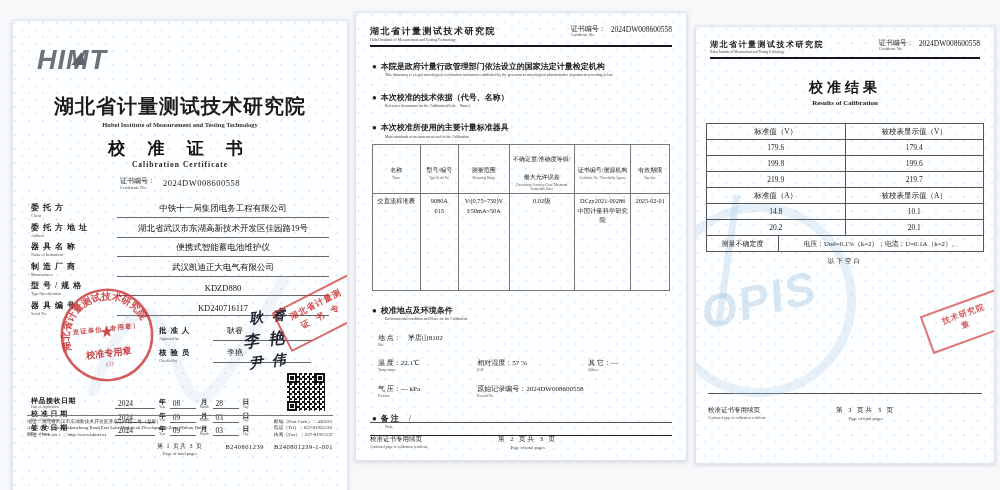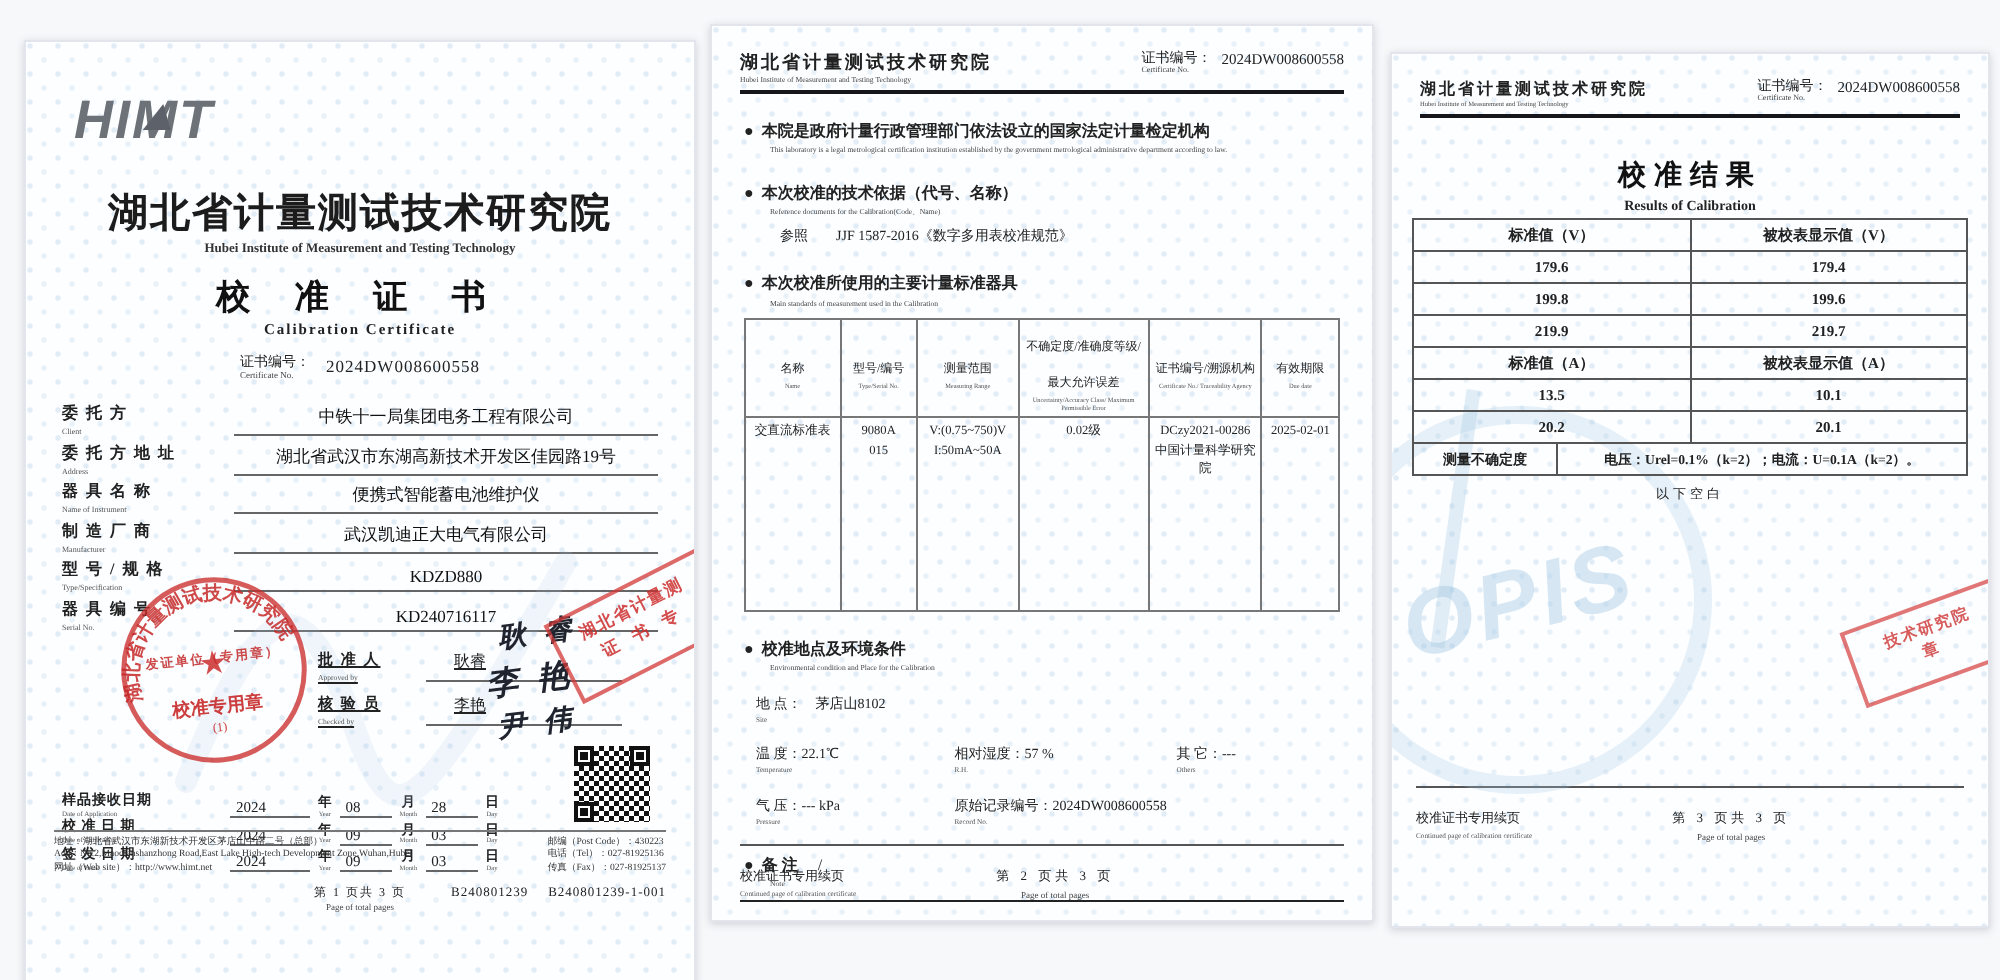--- a/index.html
+++ b/index.html
@@ -24,21 +24,21 @@
   .p1-certno .lbl{font-size:7px;line-height:1.2;text-align:left;}
   .p1-certno .lbl .en{display:block;font-size:4.5px;color:#444;}
   .p1-certno .val{font-size:8.5px;padding-top:1px;letter-spacing:.5px;}
   .info-table{margin:8px 18px 0;}
   .info-row{display:flex;align-items:flex-end;height:19.5px;}
   .info-label{width:86px;line-height:1.05;}
   .info-label .cn{font-size:8px;font-weight:bold;letter-spacing:1px;}
   .info-label .en{font-size:4px;color:#555;display:block;}
   .info-value{flex:1;border-bottom:1px solid #666;text-align:center;font-size:8.5px;padding-bottom:2px;color:#111;}
   .sig-block{position:relative;margin:4px 18px 0;height:64px;}
-  .sig-row{position:absolute;left:128px;right:18px;display:flex;align-items:flex-end;text-decoration:underline;}
+  .sig-row{position:absolute;left:128px;right:18px;display:flex;align-items:flex-end;}
   .sig-label{width:54px;line-height:1.05;}
   .sig-label .cn{font-size:7.5px;font-weight:bold;letter-spacing:1px;}
   .sig-label .en{font-size:3.8px;color:#555;display:block;}
   .sig-line{flex:1;border-bottom:1px solid #666;font-size:8px;padding:0 0 2px 14px;height:13px;}
   .hand{position:absolute;font-family:"DejaVu Serif",serif;font-style:italic;font-weight:bold;color:#20242f;font-size:14px;transform:rotate(-7deg);letter-spacing:2px;}
   .stamp-round{position:absolute;left:46px;top:266px;width:96px;height:96px;transform:rotate(-6deg);}
   .stamp-band{position:absolute;left:-8px;top:38px;width:112px;text-align:center;font-size:6.5px;color:rgba(195,40,40,.85);font-weight:bold;letter-spacing:1px;}
   .stamp-corner{position:absolute;right:-16px;top:270px;width:86px;height:44px;border:2px solid rgba(210,55,55,.75);transform:rotate(-27deg);color:rgba(205,45,45,.85);text-align:center;font-weight:bold;line-height:1.5;padding-top:4px;box-sizing:border-box;}
   .stamp-corner .l1{font-size:8.5px;letter-spacing:1px;}
   .stamp-corner .l2{font-size:8.5px;letter-spacing:3px;}
@@ -97,21 +97,21 @@
   .cont-lbl .en{font-size:3.6px;color:#555;display:block;}
   .pg-mid{margin-left:70px;text-align:center;}
   .pg-mid .cn{font-size:6.5px;letter-spacing:2px;}
   .pg-mid .en{font-size:4.5px;color:#444;display:block;}
 
   
   #page3 .p-head .inst .cn{font-size:8px;}
   #page3 .p-head .inst .en{font-size:3.3px;}
   .p3-title{text-align:center;font-size:14px;font-weight:bold;letter-spacing:4px;margin-top:20px;color:#111;}
   .p3-title-en{text-align:center;font-size:7px;font-weight:bold;margin-top:2px;}
-  table.res{border-collapse:collapse;margin:2px 10px 0;width:calc(100% - 20px);position:relative;z-index:2;background:transparent;font-weight:bold;}
+  table.res{border-collapse:collapse;margin:16px 10px 0;width:calc(100% - 20px);position:relative;z-index:2;background:transparent;}
   table.res td{border:1px solid #555;font-size:7.5px;text-align:center;height:15px;padding:0 2px;color:#222;}
   table.res td.unc-l{width:26%;font-size:7px;}
   table.res td.unc-v{font-size:6.8px;}
   .blank-note{text-align:center;font-size:6.5px;margin-top:5px;letter-spacing:2px;position:relative;z-index:2;}
   .p3-watermark{position:absolute;left:-34px;top:176px;width:176px;height:176px;border:9px solid rgba(165,200,228,.26);border-radius:50%;display:flex;align-items:center;justify-content:center;transform:rotate(-14deg);z-index:1;}
   .p3-watermark span{font-size:46px;font-weight:bold;font-style:italic;color:rgba(160,198,226,.42);letter-spacing:2px;font-family:"Liberation Sans",sans-serif;}
   .p3-watermark::before{content:"";position:absolute;left:64px;top:-24px;width:7px;height:130px;background:rgba(160,198,226,.3);transform:rotate(22deg);}
   .p3-stamp{position:absolute;right:-14px;top:274px;width:84px;height:40px;border:2.5px solid rgba(212,60,60,.7);transform:rotate(-20deg);color:rgba(205,50,50,.8);text-align:center;font-weight:bold;padding-top:5px;box-sizing:border-box;z-index:3;}
   .p3-stamp .l1{font-size:8px;letter-spacing:1px;}
   .p3-stamp .l2{font-size:8px;letter-spacing:4px;}
@@ -272,24 +272,20 @@
   <div class="rule"></div>
 
   <div class="bullet">
     <span class="dot">●</span><span class="cn">本院是政府计量行政管理部门依法设立的国家法定计量检定机构</span>
     <span class="en">This laboratory is a legal metrological certification institution established by the government metrological administrative department according to law.</span>
   </div>
 
   <div class="bullet">
     <span class="dot">●</span><span class="cn">本次校准的技术依据（代号、名称）</span>
     <span class="en">Reference documents for the Calibration(Code、Name)</span>
-  </div>
-  <div class="ref-line">
-    <span>参照</span>
-      <span>JJF 1587-2016《数字多用表校准规范》</span>
   </div>
 
   <div class="bullet">
     <span class="dot">●</span><span class="cn">本次校准所使用的主要计量标准器具</span>
     <span class="en">Main standards of measurement used in the Calibration</span>
   </div>
 
   <table class="std">
     <tbody>
         <tr>
@@ -416,21 +412,21 @@
         </tr>
     <tr>
           <td>219.9</td>
           <td>219.7</td>
         </tr>
     <tr>
       <td>标准值（A）</td>
       <td>被校表显示值（A）</td>
     </tr>
     <tr>
-          <td>13.5</td>
+          <td>14.8</td>
           <td>10.1</td>
         </tr>
     <tr>
           <td>20.2</td>
           <td>20.1</td>
         </tr>
   </tbody>
     </table>
   <table class="res" style="margin-top:-1px">
     <tbody>

